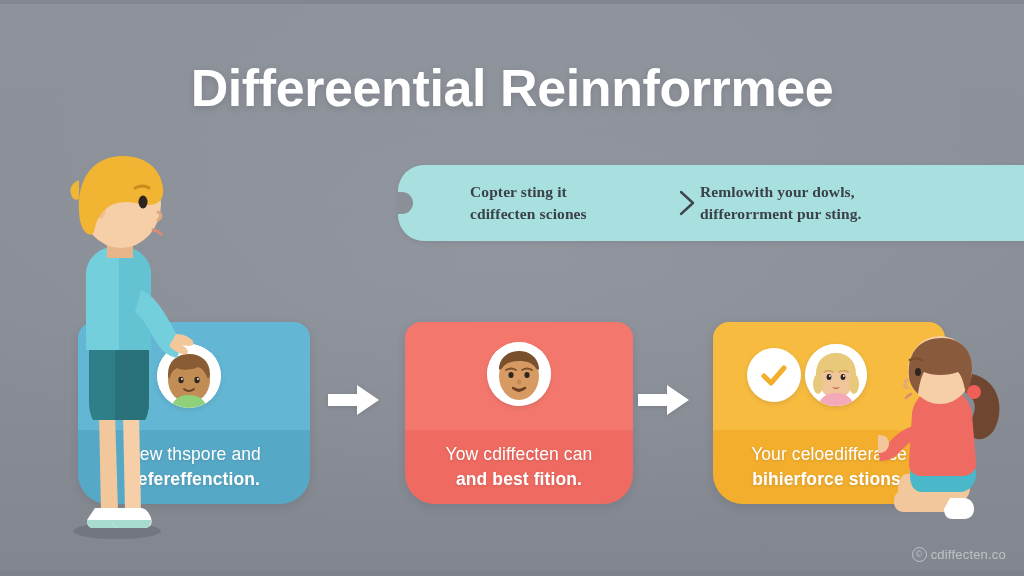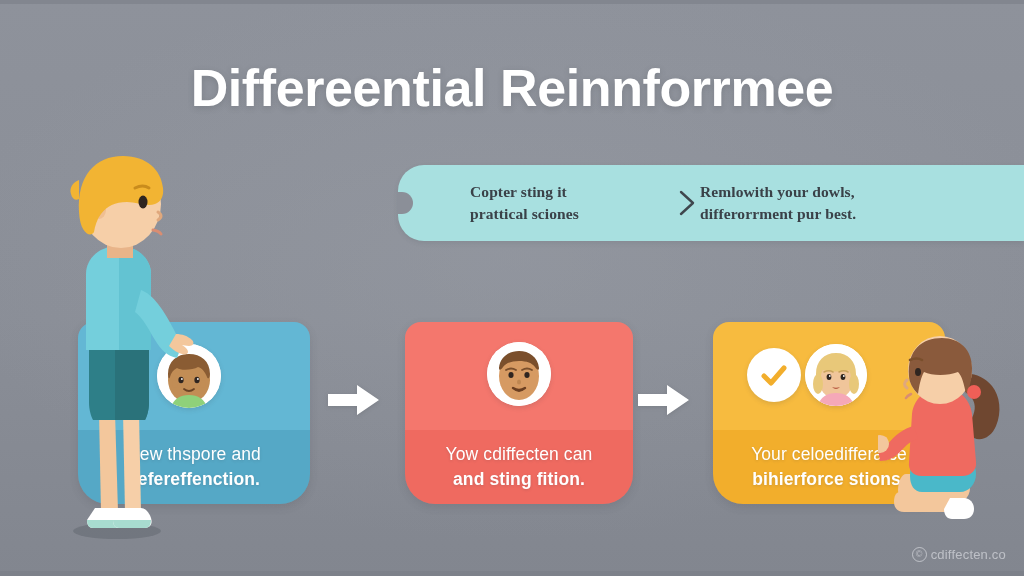--- a/index.html
+++ b/index.html
@@ -185,30 +185,30 @@
 
   <div class="bg-vignette"></div>
   <div class="bg-strip-top"></div>
   <div class="bg-strip-bottom"></div>
 
   <div class="title">Differeential Reinnforrmee</div>
 
   <div class="banner">
     <div class="banner-text banner-left">
       <div>Copter sting it</div>
-      <div>prattical sciones</div>
+      <div>cdiffecten sciones</div>
     </div>
     <div class="banner-chevron">
       <svg width="20" height="30" viewBox="0 0 20 30" aria-hidden="true">
         <polyline points="4,4 16,15 4,26" fill="none" stroke="#3f464d" stroke-width="2.4" stroke-linecap="round" stroke-linejoin="round"></polyline>
       </svg>
     </div>
     <div class="banner-text banner-right">
       <div>Remlowith your dowls,</div>
-      <div>differorrment pur best.</div>
+      <div>differorrment pur sting.</div>
     </div>
   </div>
 
   <div class="card" id="card-1">
     <div class="card-top"></div>
     <div class="card-bottom"></div>
 
     <div class="avatar" style="left:79px; top:22px; width:64px; height:64px;">
       <svg class="face" viewBox="0 0 64 64" aria-hidden="true">
         <circle cx="32" cy="32" r="32" fill="#ffffff"></circle>
@@ -245,21 +245,21 @@
         <path d="M19 28q5-3 10 0" stroke="#7a4f2c" stroke-width="1.8" fill="none" stroke-linecap="round"></path>
         <path d="M35 28q5-3 10 0" stroke="#7a4f2c" stroke-width="1.8" fill="none" stroke-linecap="round"></path>
         <path d="M26 46q6 4 12 0" stroke="#6b3f21" stroke-width="2.4" fill="none" stroke-linecap="round"></path>
         <path d="M26 47q6 6 12 0q-6 3-12 0z" fill="#6b3f21"></path>
         <ellipse cx="32" cy="40" rx="2" ry="2.6" fill="#bf8751"></ellipse>
       </svg>
     </div>
 
     <div class="card-caption">
       <div class="ln1">Yow cdiffecten can</div>
-      <div class="ln2">and sting fition.</div>
+      <div class="ln2">and best fition.</div>
     </div>
   </div>
 
   <div class="card" id="card-3">
     <div class="card-top"></div>
     <div class="card-bottom"></div>
 
     <div class="check-badge" style="left:34px; top:26px;">
       <svg width="34" height="34" viewBox="0 0 34 34" aria-hidden="true">
         <polyline points="7,18 14,25 27,10" fill="none" stroke="#f2ae2c" stroke-width="5" stroke-linecap="round" stroke-linejoin="round"></polyline>

